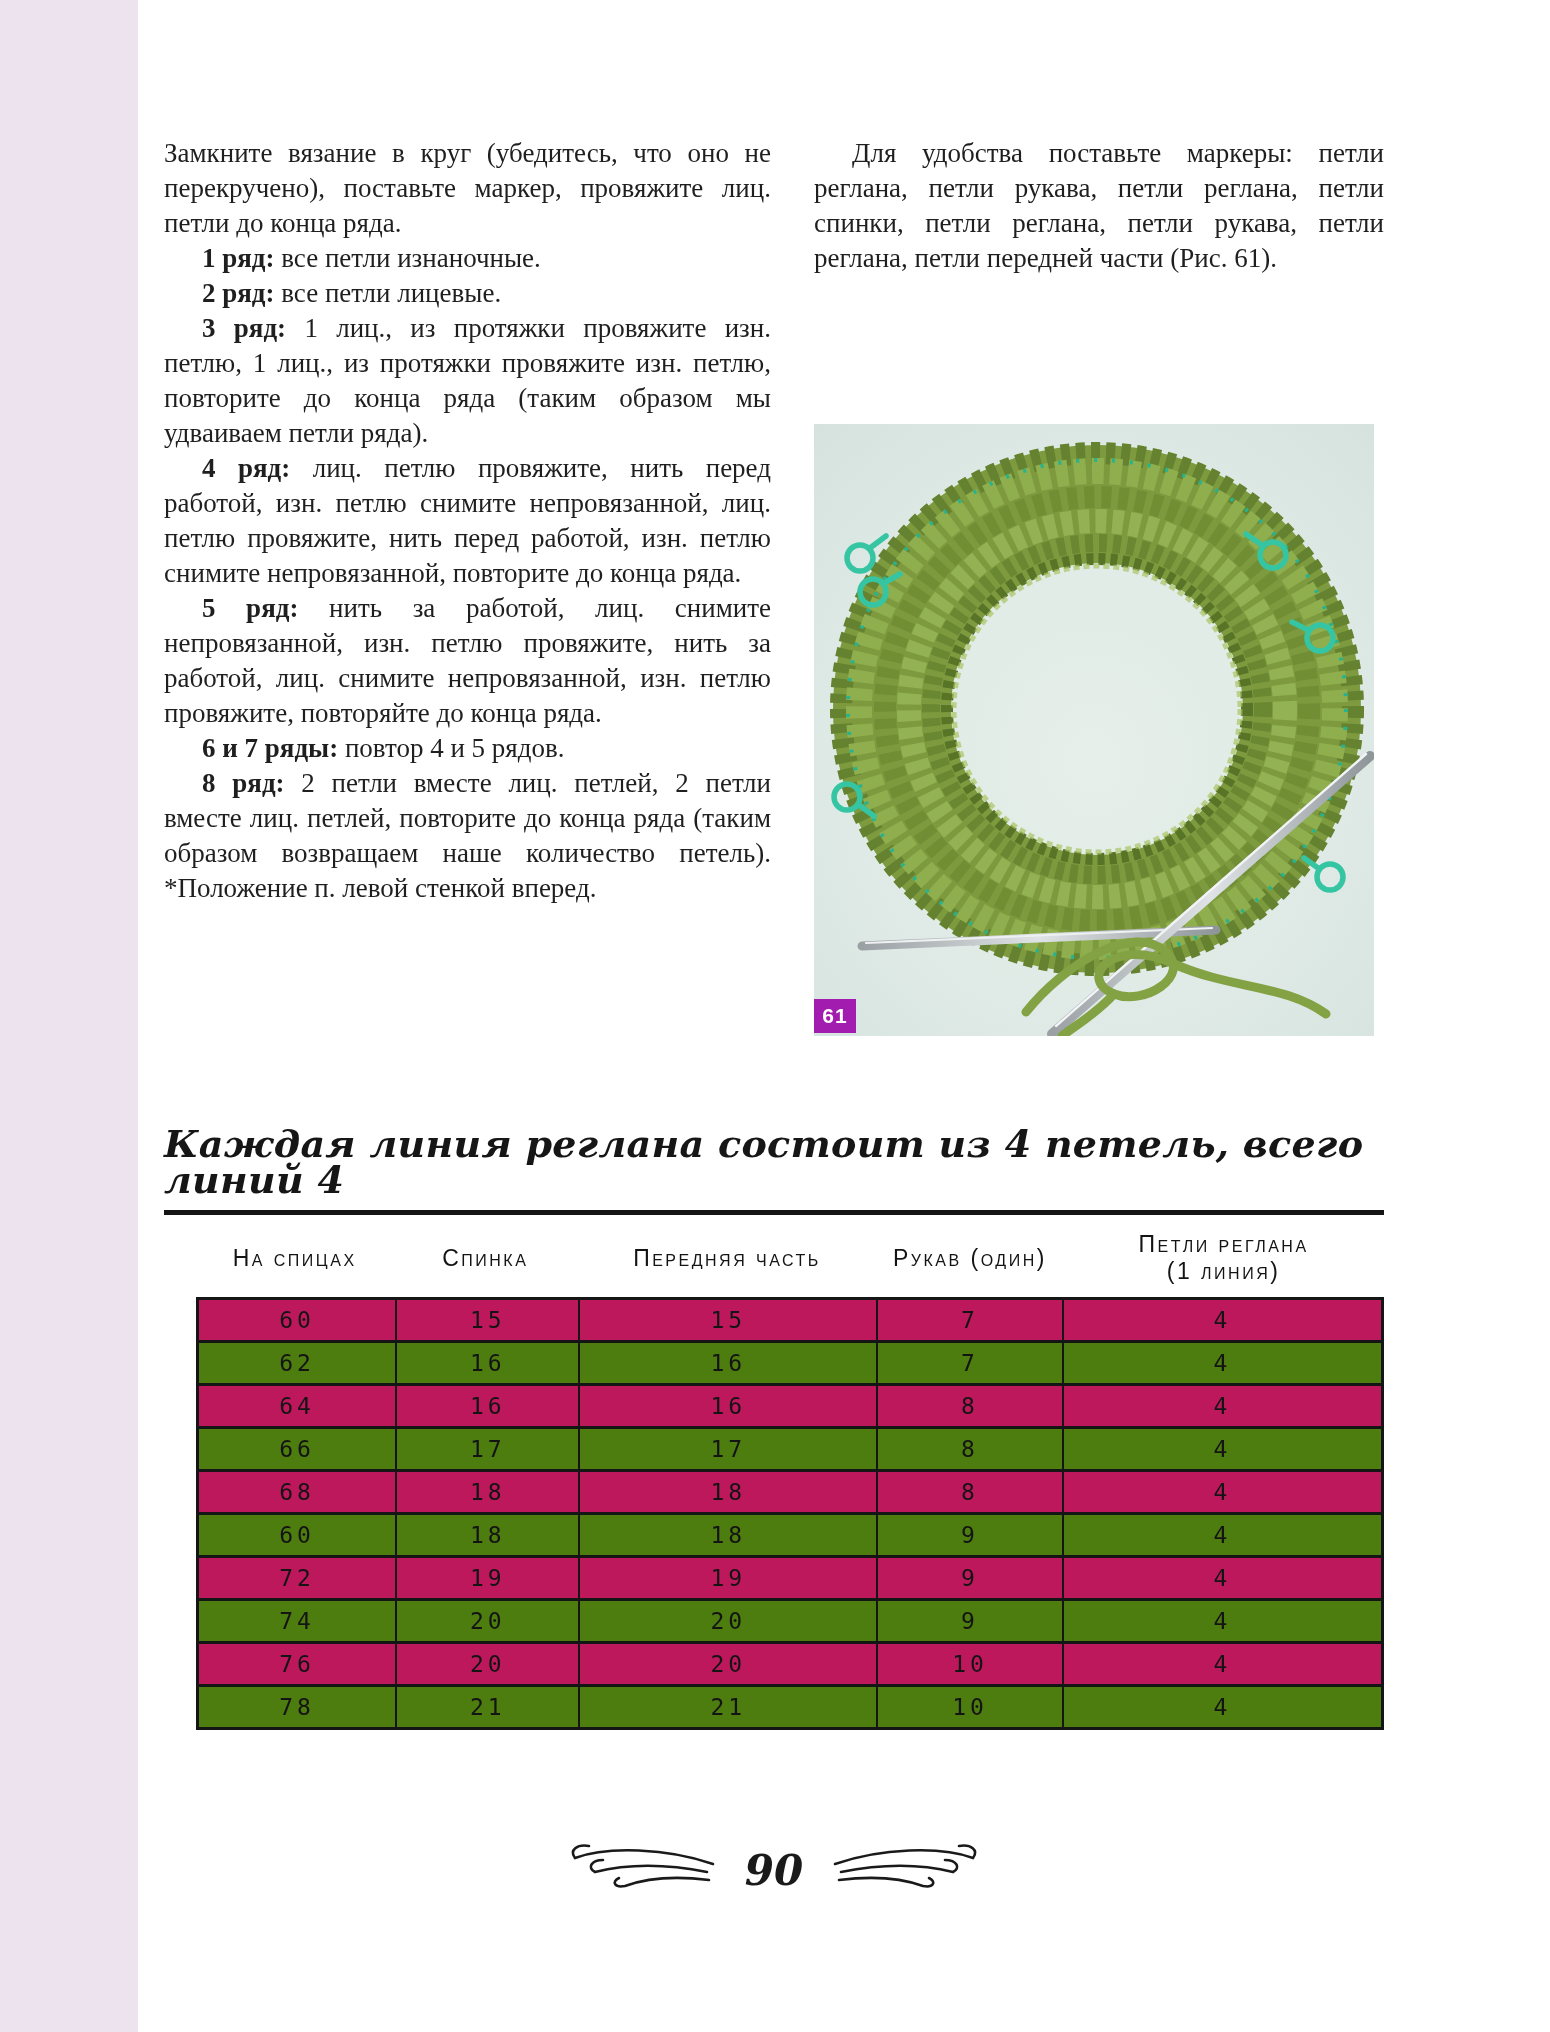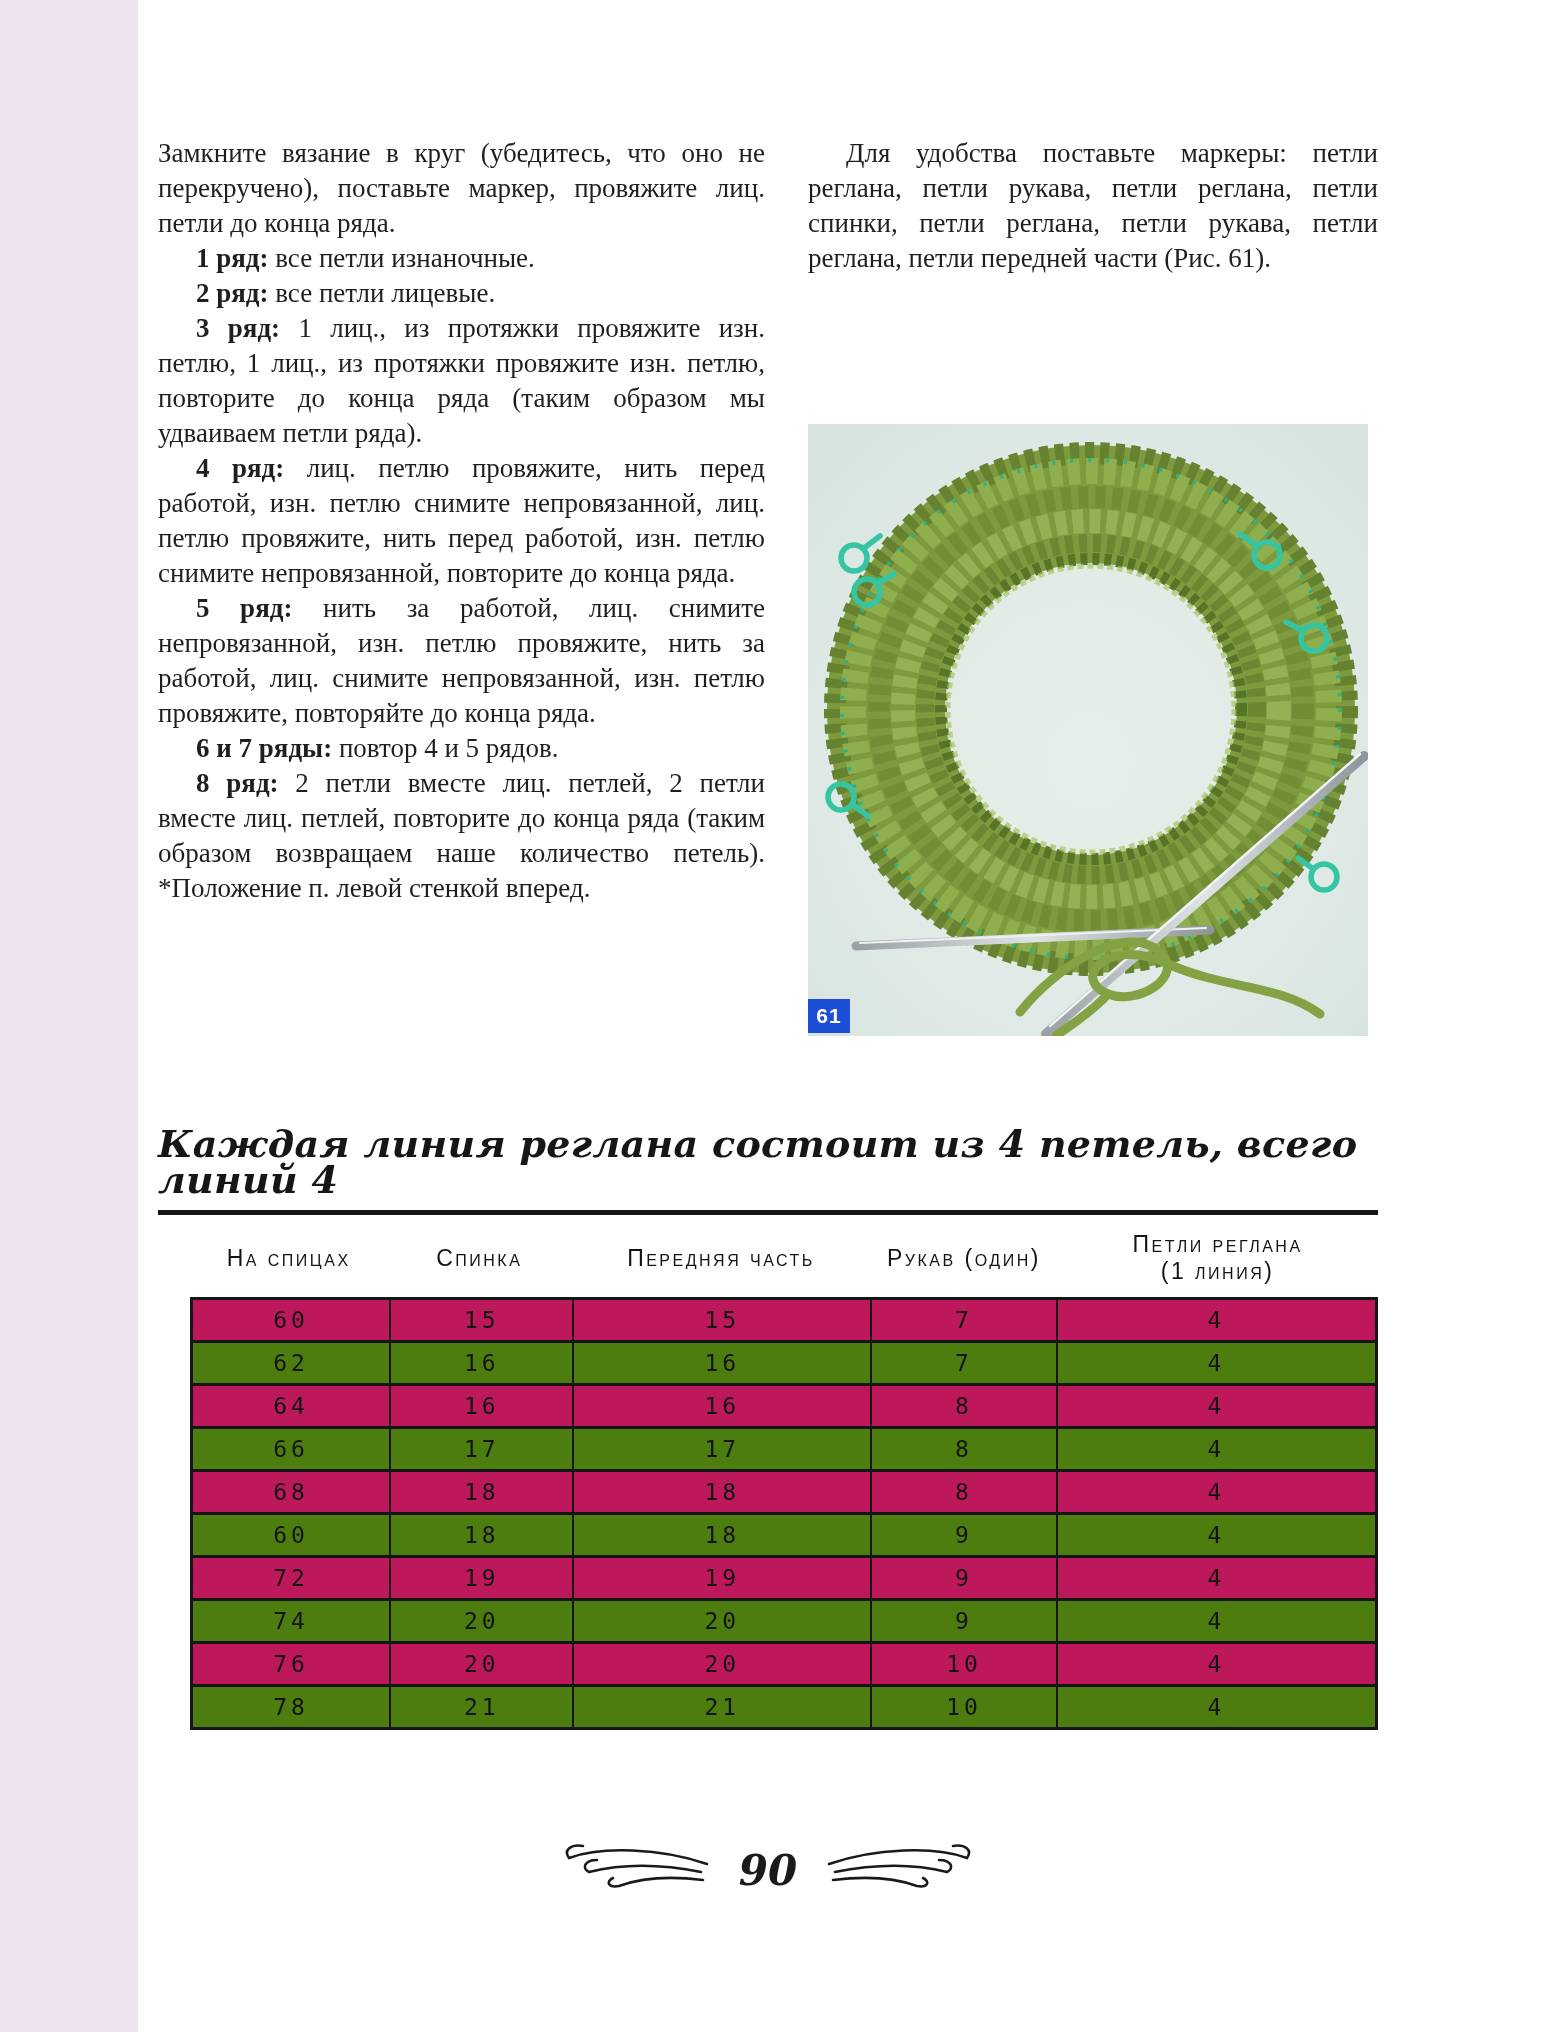--- a/index.html
+++ b/index.html
@@ -1,29 +1,29 @@
 <!DOCTYPE html>
 <html lang="ru"><head>
 <meta charset="utf-8">
 <style>
   html,body{margin:0;padding:0;background:#ffffff;}
   .page{position:relative;width:1550px;height:2032px;background:#ffffff;overflow:hidden;
         font-family:"Liberation Serif",serif;color:#1f1f1f;}
   .strip{position:absolute;left:0;top:0;width:138px;height:2032px;background:#ece3ef;}
-  .content{position:absolute;left:158px;top:136px;width:1220px;}
+  .content{position:absolute;left:164px;top:136px;width:1220px;}
   .cols{display:flex;justify-content:space-between;}
   .col-left{width:607px;}
   .col-right{width:570px;}
   .para{margin:0;font-size:27px;line-height:35px;text-align:justify;color:#1f1f1f;}
   .para.indent{text-indent:38px;}
   .para b{font-weight:bold;}
   
   .photo{position:relative;width:560px;height:612px;margin-top:148px;}
   .photo svg{display:block;}
-  .fig-badge{position:absolute;left:0;bottom:3px;width:42px;height:34px;background:#1d4ed8;
+  .fig-badge{position:absolute;left:0;bottom:3px;width:42px;height:34px;background:#a21caf;
              color:#ffffff;font-family:"Liberation Sans",sans-serif;font-weight:bold;font-size:21px;
              display:flex;align-items:center;justify-content:center;letter-spacing:1px;}
   
   .table-section{margin-top:90px;}
   .caption{font-family:"DejaVu Serif",serif;font-style:italic;font-weight:bold;font-size:38px;
            line-height:36px;letter-spacing:.3px;color:#161616;}
   .rule{height:5px;background:#151515;margin-top:12px;}
   .tgrid-cols{display:grid;grid-template-columns:16.6% 15.5% 25.2% 15.7% 27%;}
   .thead{margin-left:32px;padding:16px 0 12px 0;align-items:center;}
   .th{font-family:"Liberation Sans",sans-serif;font-variant:small-caps;font-size:23px;line-height:27px;

